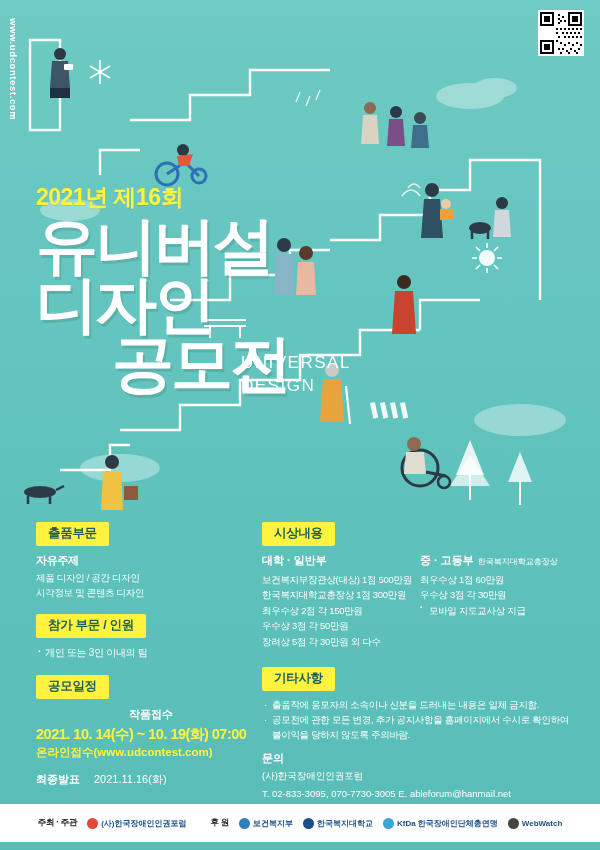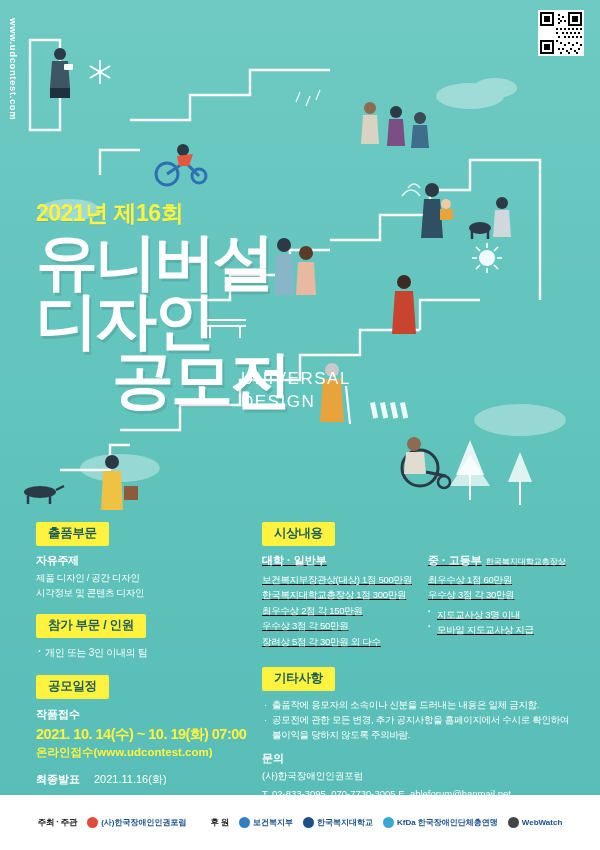--- a/index.html
+++ b/index.html
@@ -31,21 +31,21 @@
   }
   .qr svg { display: block; }
 
   
   .illus {
     position: absolute; left: 0; top: 0; width: 600px; height: 520px;
   }
 
   
   .title-wrap {
-    position: absolute; left: 36px; top: 198px; width: 330px;
+    position: absolute; left: 36px; top: 182px; width: 330px;
   }
   .t-year {
     color: #fff33f; font-size: 23px; font-weight: bold;
     letter-spacing: -0.5px;
     text-shadow: 0 1px 0 rgba(0,0,0,.08);
   }
   .t-big {
     color: #ffffff; font-weight: bold; letter-spacing: -3px;
     line-height: 0.92;
     font-size: 62px;
@@ -83,46 +83,46 @@
     letter-spacing: -0.3px;
   }
   .bul { color: #ffffff; font-size: 10px; line-height: 1.6; letter-spacing: -0.3px; }
   .bul div { padding-left: 9px; position: relative; }
   .bul div:before {
     content: "·"; position: absolute; left: 2px; top: -1px; font-weight: bold;
   }
 
   
   .sched-box { margin-top: 8px; }
-  .sched-label { color: #fff; font-size: 11px; font-weight: bold; }
+  .sched-label { color: #fff; font-size: 11px; font-weight: bold; text-align: center; }
   .sched-date { color: #fff33f; font-size: 14.5px; font-weight: bold; margin-top: 3px; letter-spacing: -0.5px;}
   .sched-link { color: #fff33f; font-size: 11.5px; font-weight: bold; margin-top: 1px; }
   .sched-final { margin-top: 12px; color:#fff; font-size: 11px; font-weight: bold; }
   .sched-final span.d { font-weight: normal; margin-left: 14px; }
 
   
-  .prize-wrap { display: flex; gap: 16px; margin-top: 7px; text-decoration: underline; }
+  .prize-wrap { display: flex; gap: 8px; margin-top: 7px; }
   .prize-col { }
   .pz-h { color:#fff; font-size: 11px; font-weight: bold; }
   .pz-h .small { font-size: 8px; font-weight: normal; margin-left: 4px; }
   .pz-row { color:#fff; font-size: 9.5px; line-height: 1.62; letter-spacing: -0.3px; white-space: nowrap; }
   .pz-bul { padding-left: 9px; position: relative; }
   .pz-bul:before { content:"▪"; position:absolute; left:0; top:0; font-size:6px; }
 
   
   .etc { margin-top: 10px; }
   .etc-list { color:#fff; font-size: 9.5px; line-height: 1.6; margin-top: 6px; letter-spacing:-0.3px;}
   .etc-list div { padding-left: 10px; position: relative; }
   .etc-list div:before { content:"·"; position:absolute; left:2px; }
   .contact-h { color:#fff; font-size: 11px; font-weight:bold; margin-top: 9px;}
   .contact-b { color:#fff; font-size: 9.5px; line-height: 1.6; margin-top: 2px;}
 
   
   .footer {
-    position: absolute; left: 0; bottom: 0; width: 600px; height: 55px;
+    position: absolute; left: 0; bottom: 8px; width: 600px; height: 38px;
     background: #ffffff;
     display: flex; align-items: center; justify-content: center; gap: 10px;
     font-size: 8px; color: #333;
   }
   .f-lbl { font-size: 8.5px; color:#222; font-weight: bold; letter-spacing:-0.3px;}
   .f-logo {
     display:flex; align-items:center; gap:3px;
     font-size: 8px; color:#1a4f8a; font-weight:bold;
   }
   .f-dot { width:11px; height:11px; border-radius:50%; }
@@ -408,21 +408,20 @@
               <div class="pz-row">장려상  5점 각 30만원  외 다수</div>
             </div>
           </div>
           <div class="prize-col">
             <div class="pz-h">
               <span>중 · 고등부</span><span class="small">한국복지대학교총장상</span>
             </div>
             <div style="margin-top:4px">
               <div class="pz-row">최우수상  1점 60만원</div>
               <div class="pz-row">우수상  3점 각 30만원</div>
-              <div class="pz-row pz-bul" style="margin-top:4px">지도교사상  3명 이내</div>
               <div class="pz-row pz-bul">모바일 지도교사상 지급</div>
             </div>
           </div>
         </div>
       </div>
 
       <div class="etc" style="margin-top:18px">
         <span class="h-tag">기타사항</span>
         <div class="etc-list">
           <div>출품작에 응모자의 소속이나 신분을 드러내는 내용은 일체 금지함.</div>

